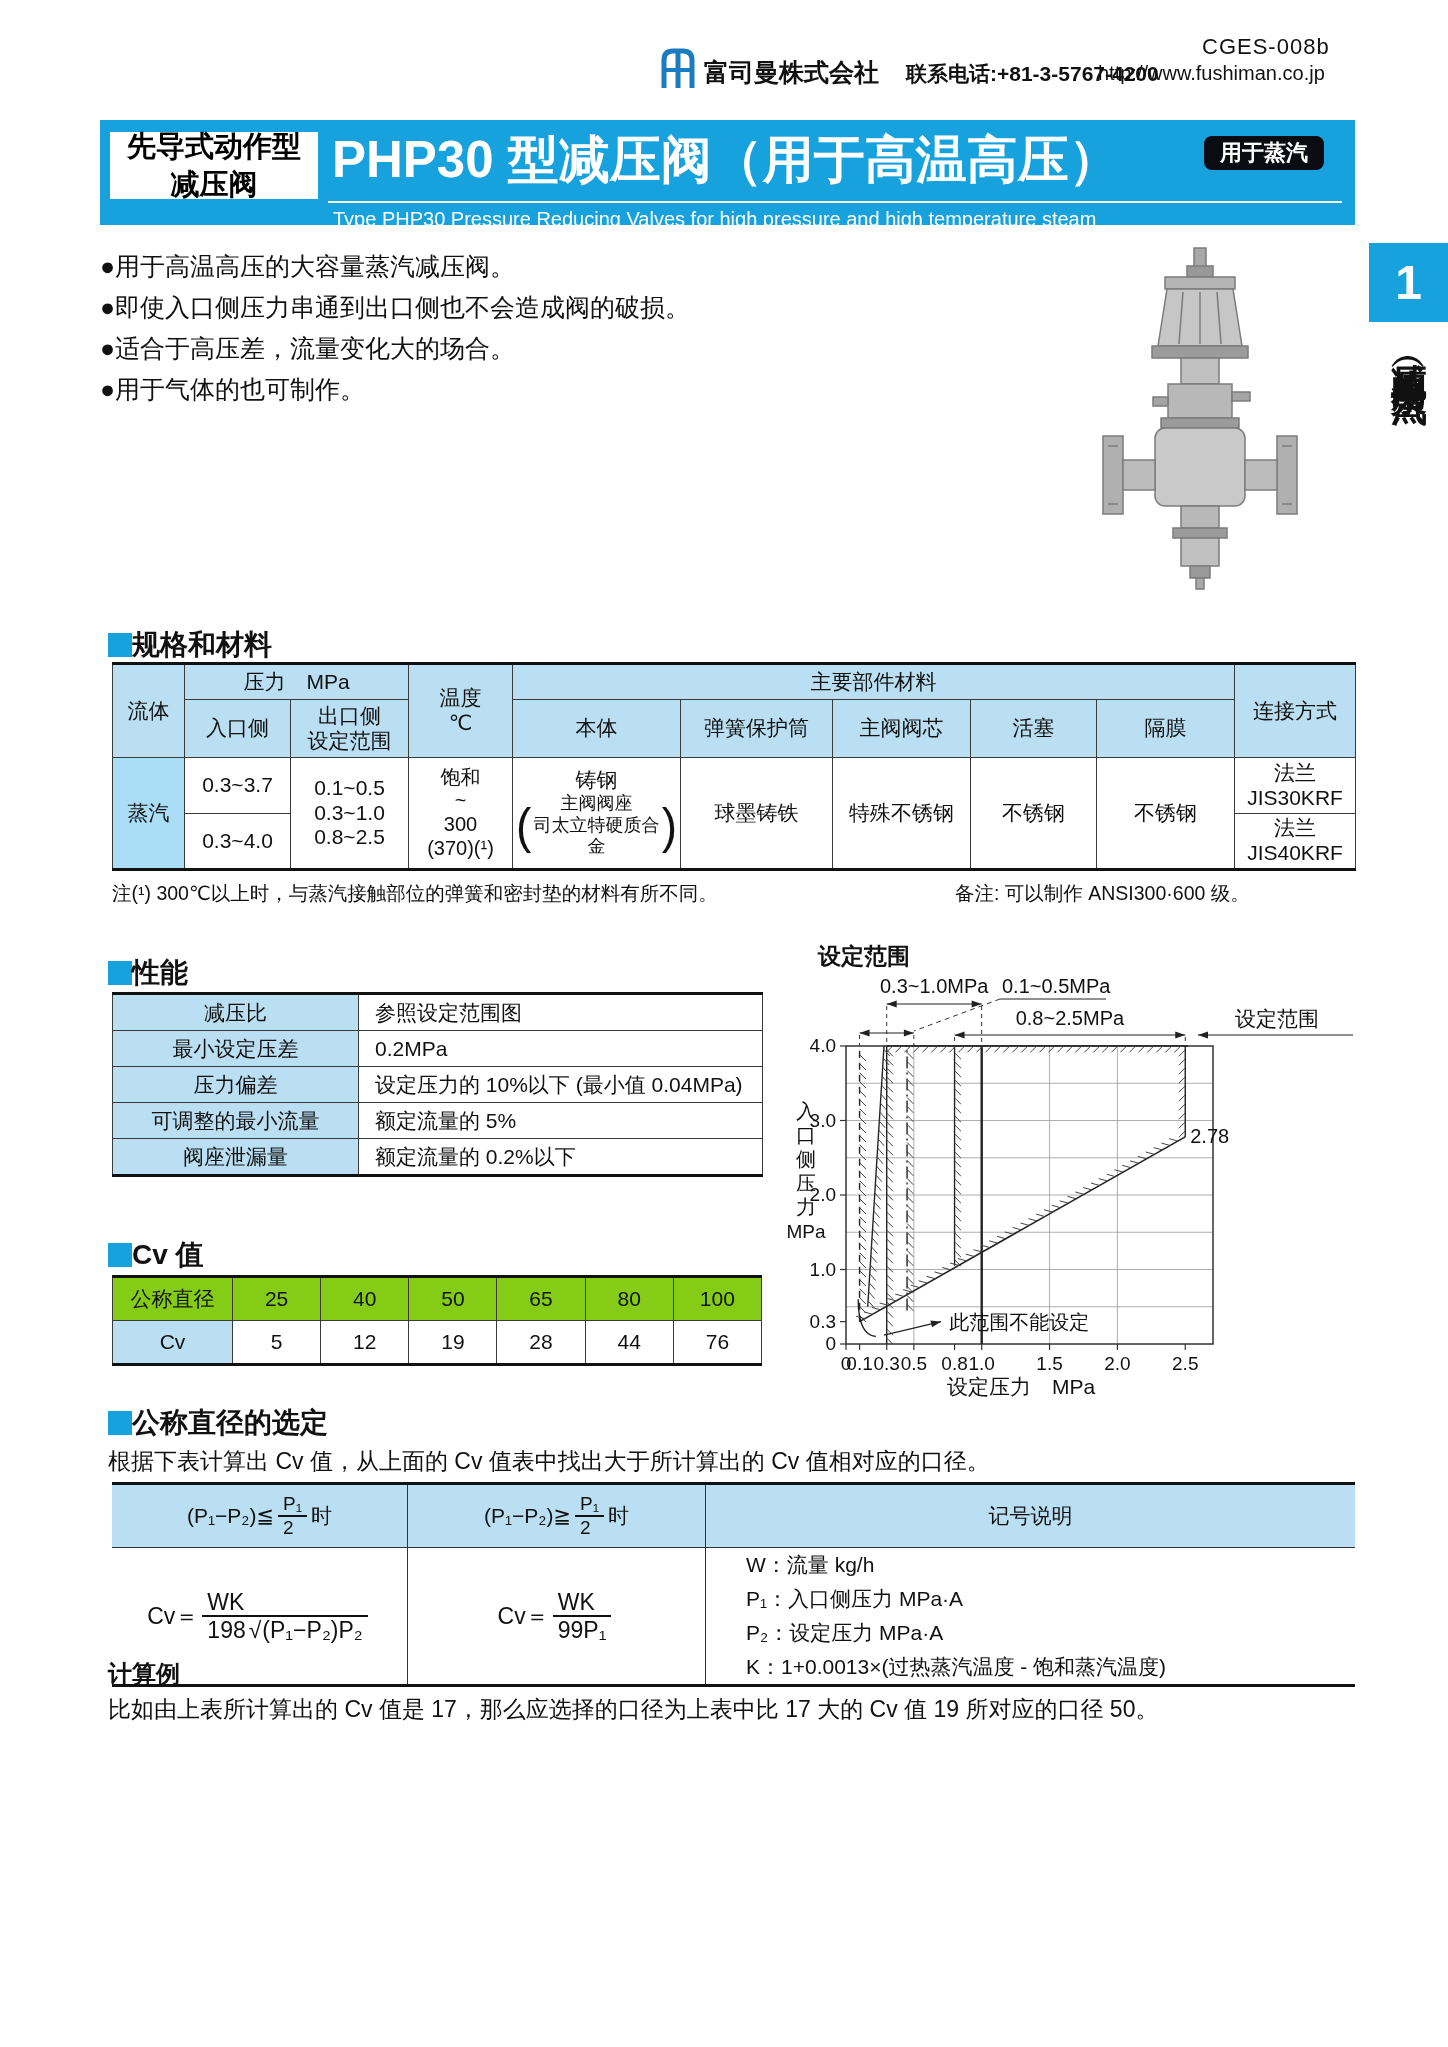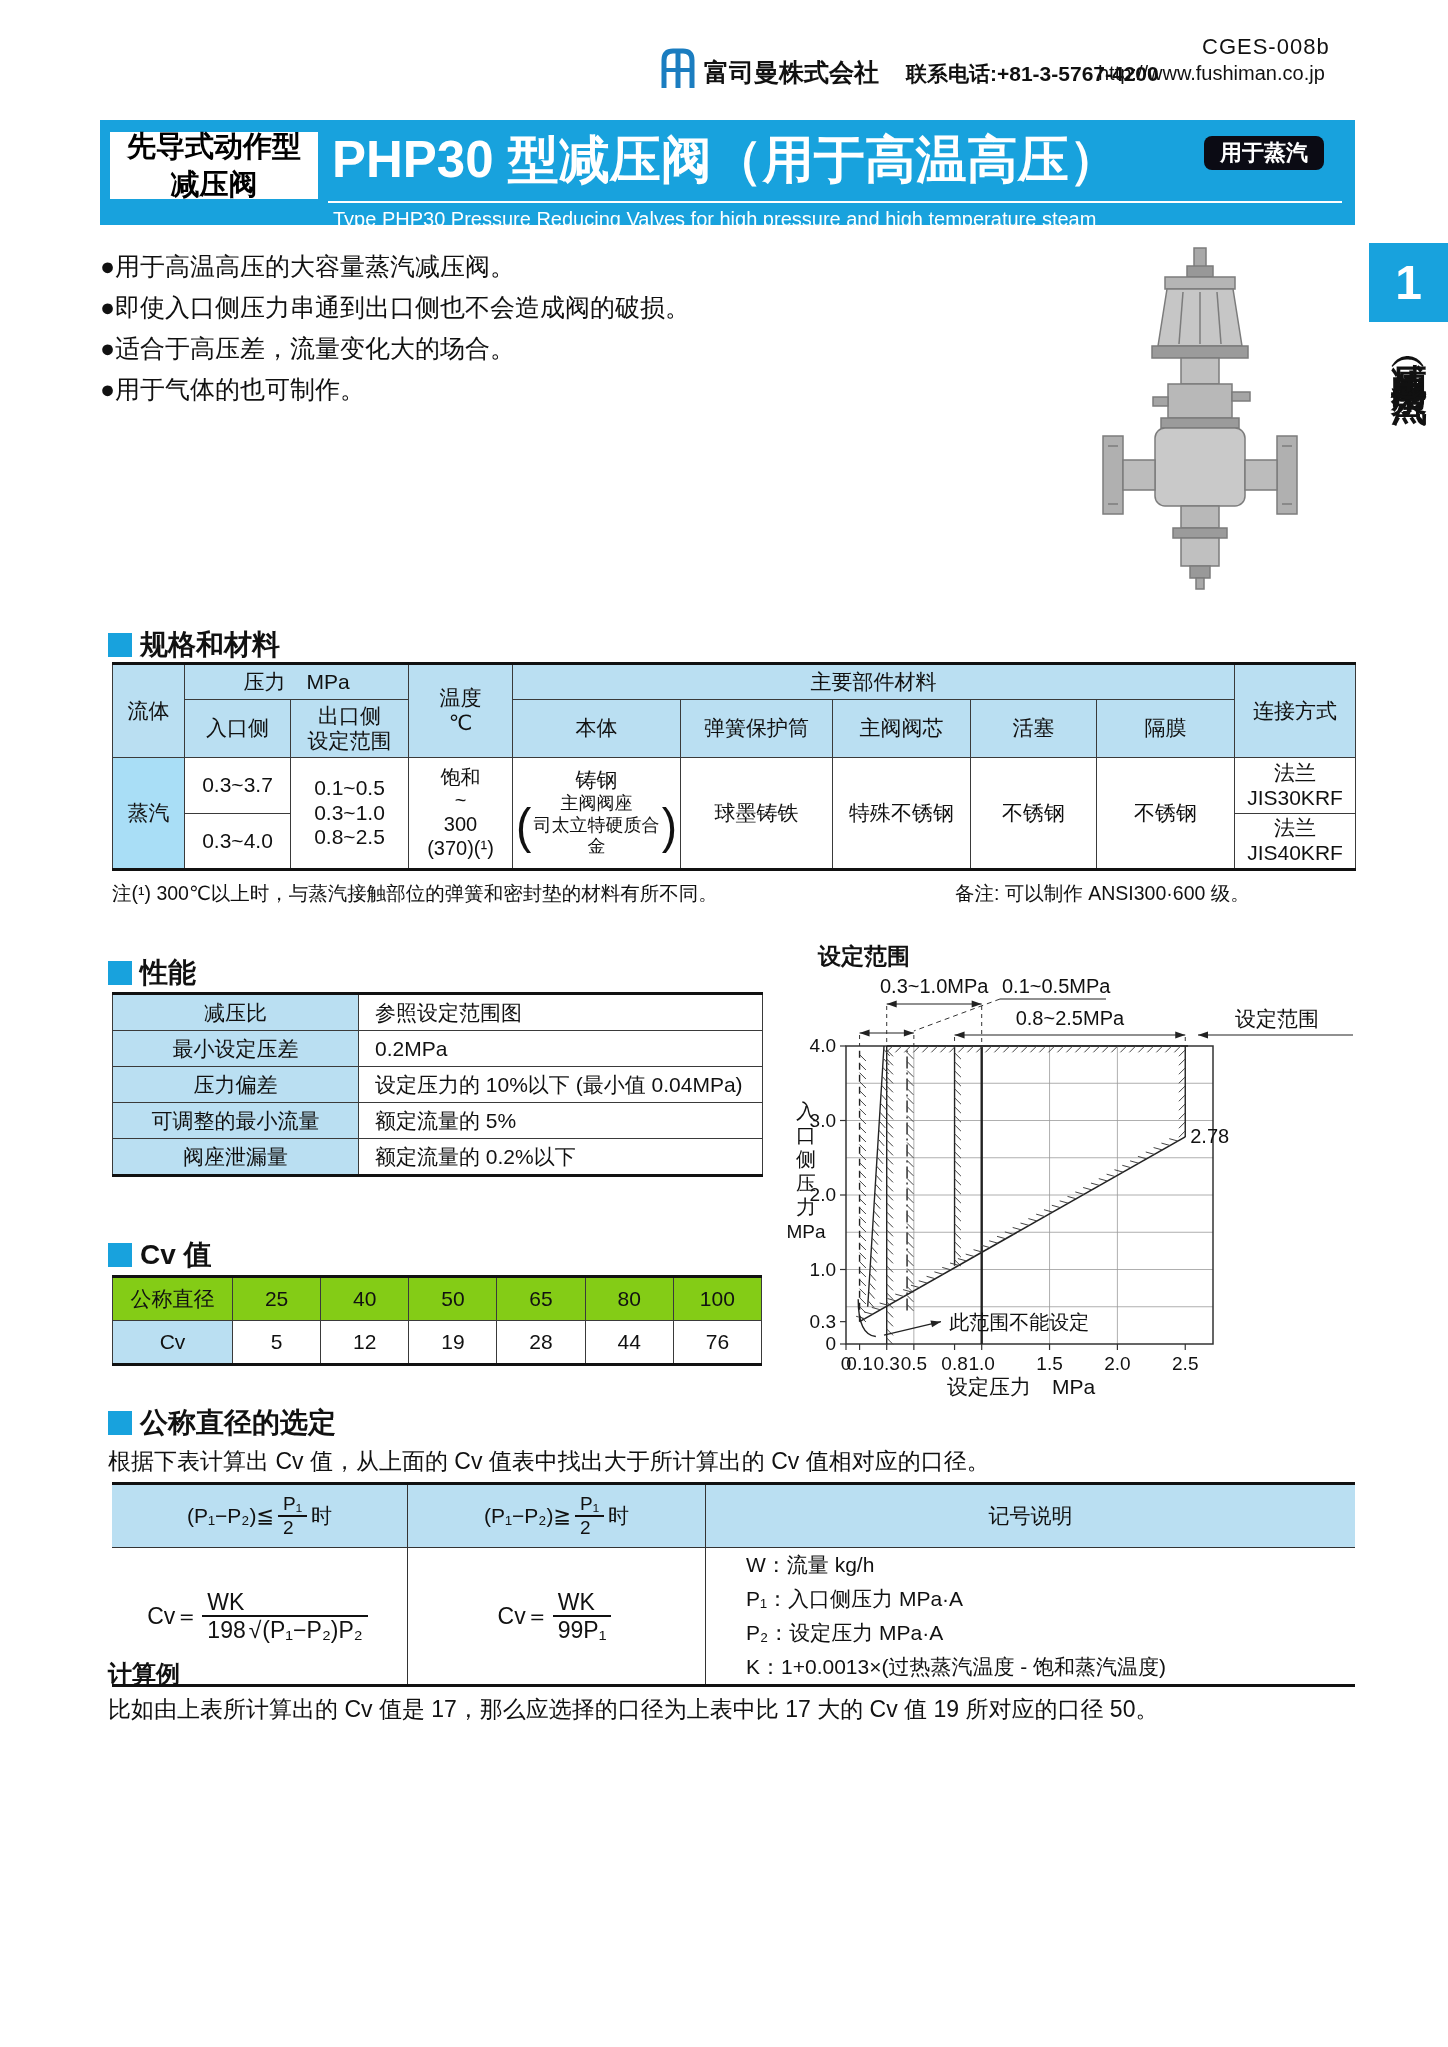--- a/index.html
+++ b/index.html
@@ -30,21 +30,21 @@
   
   .features{left:100px;top:246px;font-size:25px;line-height:41px;}
 
   
   .side-tab{left:1369px;top:243px;width:79px;height:79px;background:#18a2dd;color:#fff;
             font-size:48px;font-weight:700;display:flex;align-items:center;justify-content:center;}
   .side-label{left:1369px;top:334px;width:79px;display:flex;justify-content:center;}
   .side-label span{writing-mode:vertical-rl;font-size:36px;font-weight:700;letter-spacing:4px;}
 
   
-  .sec-head{display:flex;align-items:center;gap:8px;font-size:28px;font-weight:700;}
+  .sec-head{display:flex;align-items:center;gap:0;font-size:28px;font-weight:700;}
   .sec-head .sq{width:24px;height:24px;background:#18a2dd;flex:0 0 auto;}
 
   
   table{border-collapse:collapse;table-layout:fixed;}
   .spec-table{left:112px;top:662px;width:1243px;font-size:21px;text-align:center;
               border-top:3px solid #111;border-bottom:3px solid #111;}
   .spec-table th,.spec-table td{border:1px solid #3a3a3a;padding:1px 3px;line-height:1.18;font-weight:400;}
   .spec-table th{background:#badff2;}
   .spec-table .r1{height:36px;} .spec-table .r2{height:58px;} .spec-table .rd{height:56px;}
   .spec-table td.fluid{background:#a9def6;}

